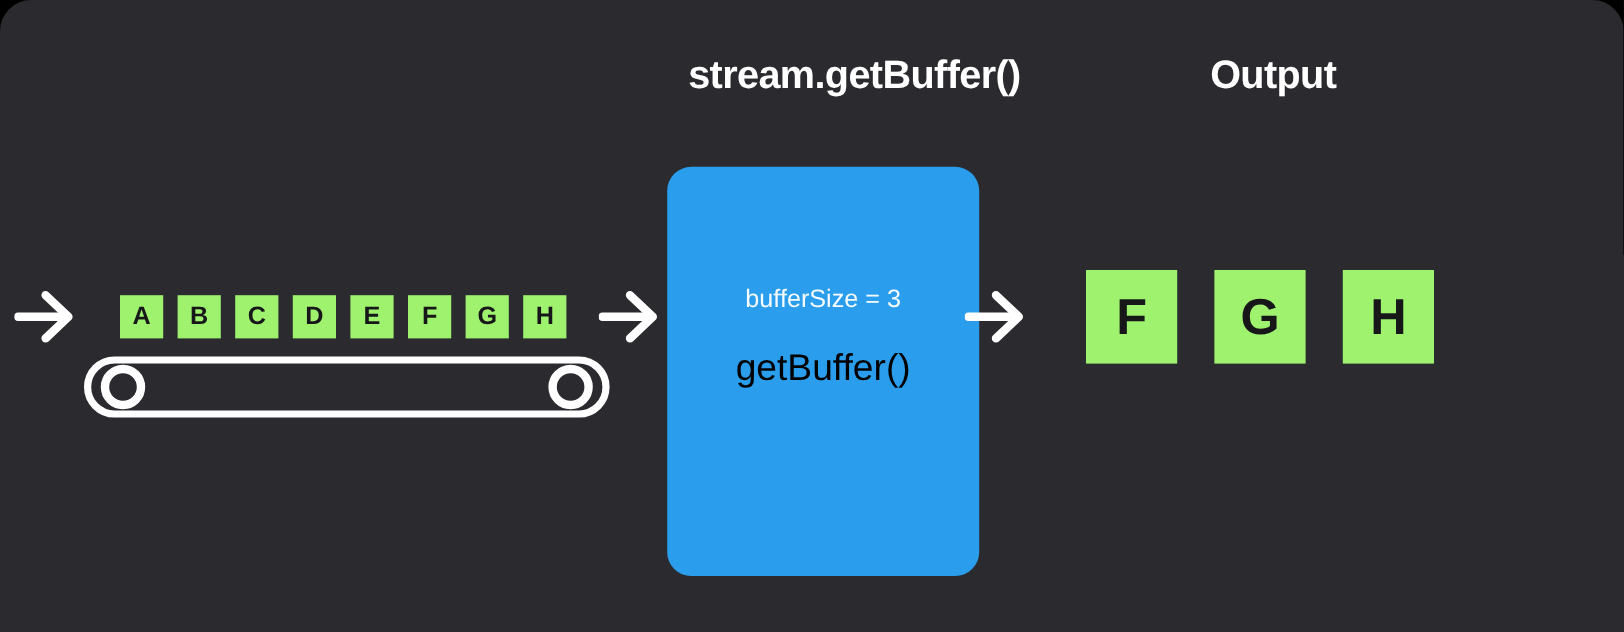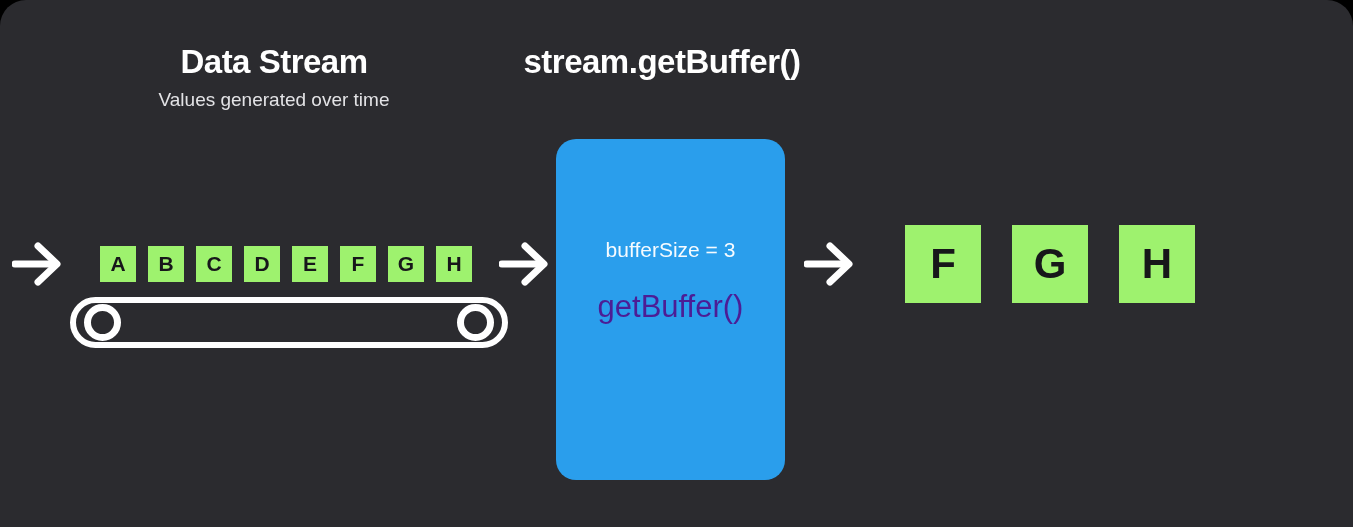--- a/index.html
+++ b/index.html
@@ -30,21 +30,21 @@
     letter-spacing: -0.5px;
     line-height: 1.1;
   }
   .col-sub {
     margin-top: 9px;
     font-size: 19px;
     font-weight: 400;
     color: #e3e3e6;
   }
   .header-stream { left: 274px; }
-  .header-buffer { left: 662px; }
+  .header-buffer { left: 712px; }
   .header-output { left: 1061px; }
 
   .arrow {
     position: absolute;
     top: 238px;
   }
   .arrow-1 { left: 12px; }
   .arrow-2 { left: 499px; }
   .arrow-3 { left: 804px; }
 
@@ -86,42 +86,42 @@
     border-radius: 50%;
     box-sizing: border-box;
   }
   .roller-left  { left: 8px; }
   .roller-right { right: 8px; }
 
   .buffer-box {
     position: absolute;
     left: 556px;
     top: 139px;
-    width: 229px;
+    width: 260px;
     height: 341px;
     background: var(--blue, #2a9eec);
     border-radius: 20px;
   }
   .buffer-param {
     position: absolute;
     top: 99px;
     width: 100%;
     text-align: center;
     font-size: 21px;
     font-weight: 400;
     color: #f6fbff;
   }
   .buffer-method {
     position: absolute;
     top: 150px;
     width: 100%;
     text-align: center;
     font-size: 31px;
     font-weight: 400;
-    color: #4c1d95;
+    color: #000000;
   }
 
   .output-row {
     position: absolute;
     left: 905px;
     top: 225px;
     display: flex;
     gap: 31px;
   }
   .out-cell {
@@ -134,28 +134,25 @@
     display: flex;
     align-items: center;
     justify-content: center;
   }
 </style>
 </head>
 <body>
 
 <div class="canvas">
 
-  <div class="col-header header-stream">
-    <div class="col-title">Data Stream</div>
-    <div class="col-sub">Values generated over time</div>
-  </div>
   <div class="col-header header-buffer">
     <div class="col-title">stream.getBuffer()</div>
   </div>
   <div class="col-header header-output">
+    <div class="col-title">Output</div>
   </div>
 
   <span class="arrow arrow-1">
     <svg width="54" height="52" viewBox="0 0 54 52" fill="none">
       <line x1="3" y1="26" x2="42" y2="26" stroke="#ffffff" stroke-width="7" stroke-linecap="round"></line>
       <polyline points="26,8 45,26 26,44" stroke="#ffffff" stroke-width="7" fill="none" stroke-linecap="round" stroke-linejoin="round"></polyline>
     </svg>
   </span>
 
   <div class="stream-row">

